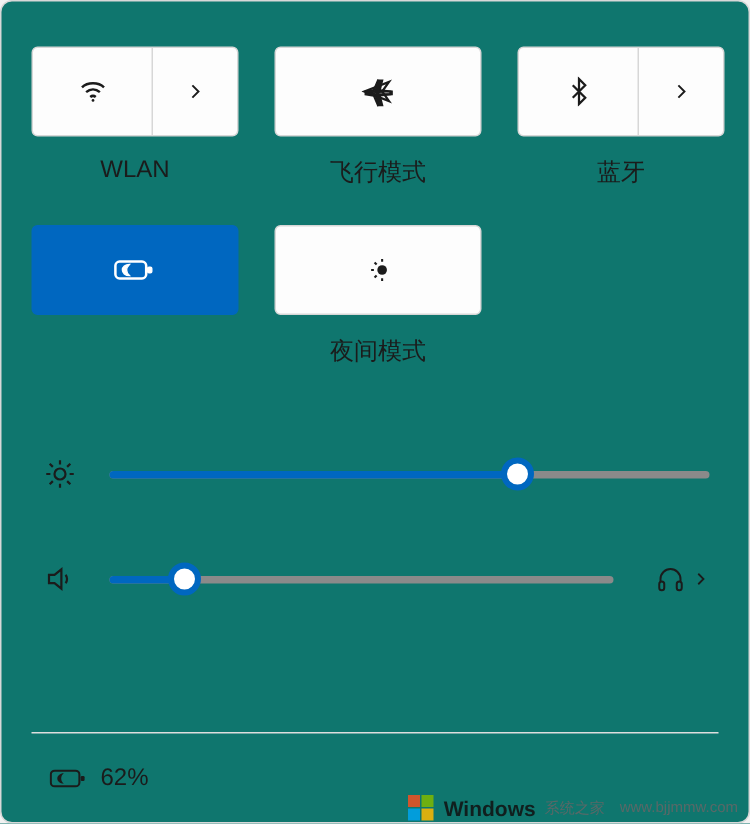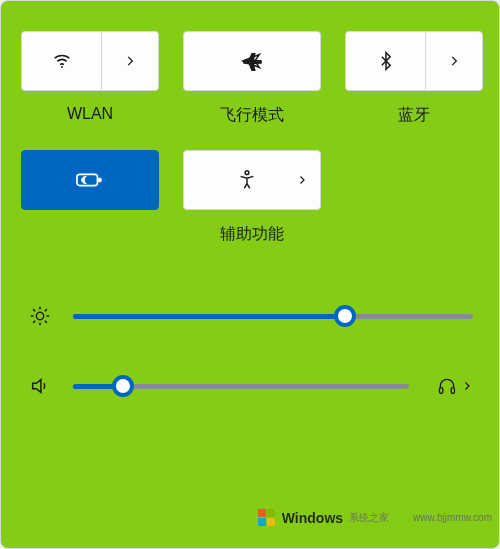--- a/index.html
+++ b/index.html
@@ -7,21 +7,21 @@
       width: 500px;
       height: 549px;
       font-family: "Segoe UI", "Microsoft YaHei", sans-serif;
       background: #f2f2f2;
       position: relative;
       overflow: hidden;
     }
     .panel {
       width: 500px;
       height: 549px;
-      background: #84cc16;
+      background: #0f766e;
       border: 1px solid #d8d8d8;
       border-radius: 8px;
       padding: 30px 20px 0 20px;
       display: flex;
       flex-direction: column;
     }
     .tiles-row {
       display: flex;
       gap: 24px;
       margin-bottom: 24px;
@@ -83,21 +83,21 @@
       border-top:1px solid #dedede;
       display:flex;
       align-items:center;
       padding:0 12px;
       gap:10px;
       font-size:16px;
       color:#1b1b1b;
     }
     .watermark {
       position:absolute;
-      bottom:23px; right:8px;
+      bottom:2px; right:8px;
       display:flex; align-items:center; gap:4px;
       font-size:14px;
       color:#111;
       opacity:0.85;
     }
     .watermark .win { display:grid; grid-template-columns:8px 8px; grid-template-rows:8px 8px; gap:1px; margin-right:3px;}
     .watermark .win span:nth-child(1){background:#f25022;}
     .watermark .win span:nth-child(2){background:#7fba00;}
     .watermark .win span:nth-child(3){background:#00a4ef;}
     .watermark .win span:nth-child(4){background:#ffb900;}
@@ -163,33 +163,39 @@
     <div class="tile-group">
       <div class="tile active">
         <svg width="28" height="20" viewBox="0 0 30 20">
             <rect x="1" y="4" width="22" height="12" rx="3" fill="none" stroke="#fff" stroke-width="1.8"></rect>
             <rect x="24" y="8" width="3" height="4" rx="1" fill="#fff"></rect>
             <path d="M11 6c-3 0-5 2-5 4s2 4 5 4c-1-1-2-2-2-4s1-3 2-4z" fill="#fff"></path>
           </svg>
       </div>
     </div>
 
-
-    <div class="tile-group">
-      <div class="tile wide-with-chevron">
-        <svg width="22" height="22" viewBox="0 0 24 24" fill="none" stroke="#1b1b1b" stroke-width="1.6">
-            <circle cx="12" cy="4" r="2"></circle>
-            <path d="M5 8l7 2 7-2M12 10v6m0 0l-3 5m3-5l3 5"></path>
-          </svg>
-        <svg class="chevron-inside" width="12" height="12" viewBox="0 0 24 24" fill="none" stroke="#1b1b1b" stroke-width="2.4">
-            <path d="M9 5l7 7-7 7"></path>
-          </svg>
-      </div>
-      <div class="tile-label">辅助功能</div>
-    </div>
+    <div class="tile-group">
+      <div class="tile">
+        <svg width="22" height="22" viewBox="0 0 24 24" fill="#1b1b1b">
+            <circle cx="15" cy="12" r="3.5"></circle>
+            <g stroke="#1b1b1b" stroke-width="1.5">
+              <line x1="15" y1="4" x2="15" y2="6"></line>
+              <line x1="15" y1="18" x2="15" y2="20"></line>
+              <line x1="7" y1="12" x2="9" y2="12"></line>
+              <line x1="21" y1="12" x2="23" y2="12" opacity="0"></line>
+              <line x1="9.5" y1="6.5" x2="11" y2="8"></line>
+              <line x1="19" y1="16" x2="20.5" y2="17.5" opacity="0"></line>
+              <line x1="9.5" y1="17.5" x2="11" y2="16"></line>
+              <line x1="19" y1="8" x2="20.5" y2="6.5" opacity="0"></line>
+            </g>
+          </svg>
+      </div>
+      <div class="tile-label">夜间模式</div>
+    </div>
+
   </div>
 
   <div class="sliders">
     <div class="slider-row">
       <div class="slider-icon">
         <svg width="22" height="22" viewBox="0 0 24 24" fill="none" stroke="#1b1b1b" stroke-width="1.6">
             <circle cx="12" cy="12" r="4"></circle>
             <g>
               <line x1="12" y1="2" x2="12" y2="5"></line>
               <line x1="12" y1="19" x2="12" y2="22"></line>
@@ -229,26 +235,36 @@
             <rect x="3" y="14" width="4" height="7" rx="2"></rect>
             <rect x="17" y="14" width="4" height="7" rx="2"></rect>
           </svg>
         <svg width="12" height="12" viewBox="0 0 24 24" fill="none" stroke="#1b1b1b" stroke-width="2.4">
             <path d="M9 5l7 7-7 7"></path>
           </svg>
       </div>
     </div>
   </div>
 
+  <div class="statusbar">
+    <div style="display:flex;align-items:center;gap:8px;">
+      <svg width="26" height="18" viewBox="0 0 30 20">
+          <rect x="1" y="4" width="22" height="12" rx="3" fill="none" stroke="#1b1b1b" stroke-width="1.6"></rect>
+          <rect x="24" y="8" width="3" height="4" rx="1" fill="#1b1b1b"></rect>
+          <path d="M11 6c-3 0-5 2-5 4s2 4 5 4c-1-1-2-2-2-4s1-3 2-4z" fill="#1b1b1b"></path>
+        </svg>
+      <span>62%</span>
+    </div>
+  </div>
 
 </div>
 
 <div class="watermark">
   <div class="win">
       <span></span>
       <span></span>
       <span></span>
       <span></span>
     </div>
   <span style="font-weight:600;">Windows</span>
   <span class="wm-sub">系统之家</span>
-  <span class="wm-sub" style="margin-left:20px;">www.bjjmmw.com</span>
+  <span class="wm-sub" style="margin-left:6px;">www.bjjmmw.com</span>
 </div>
 
 </body></html>

